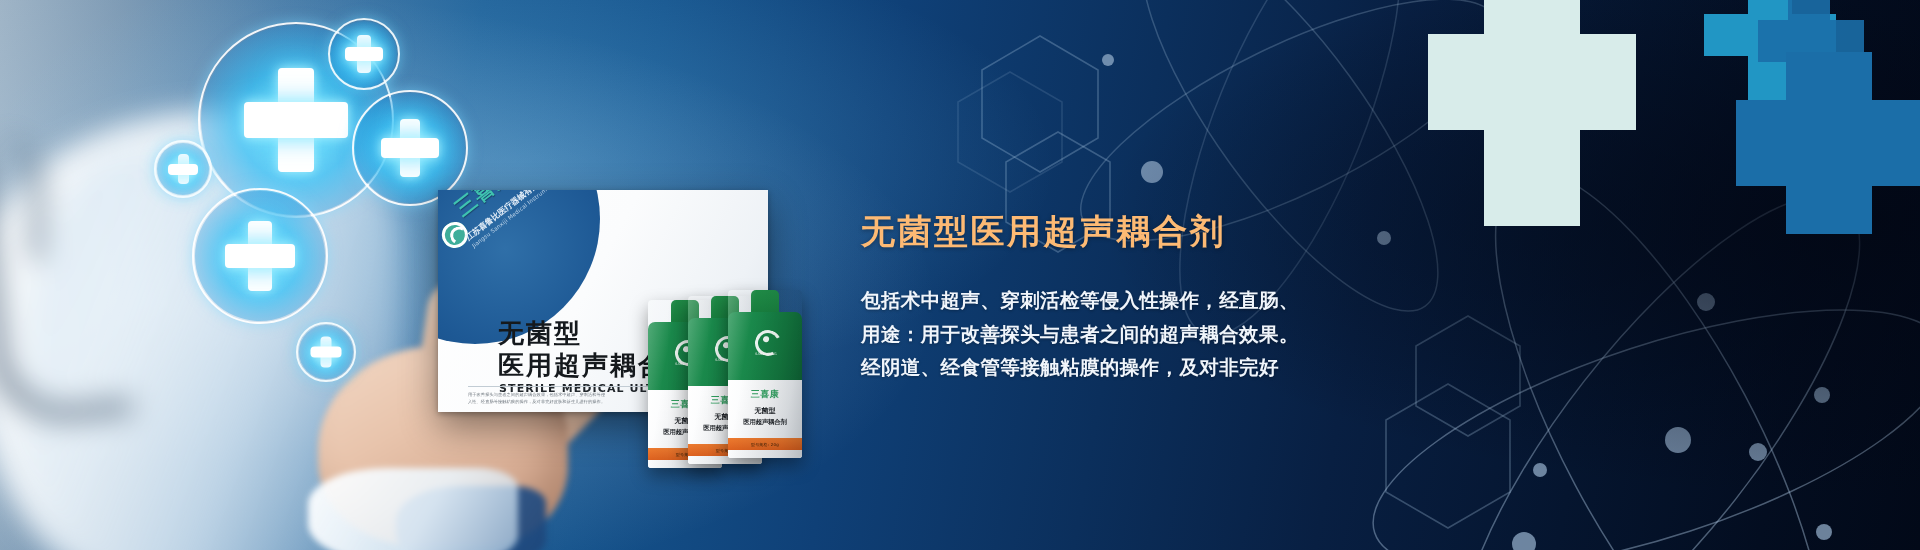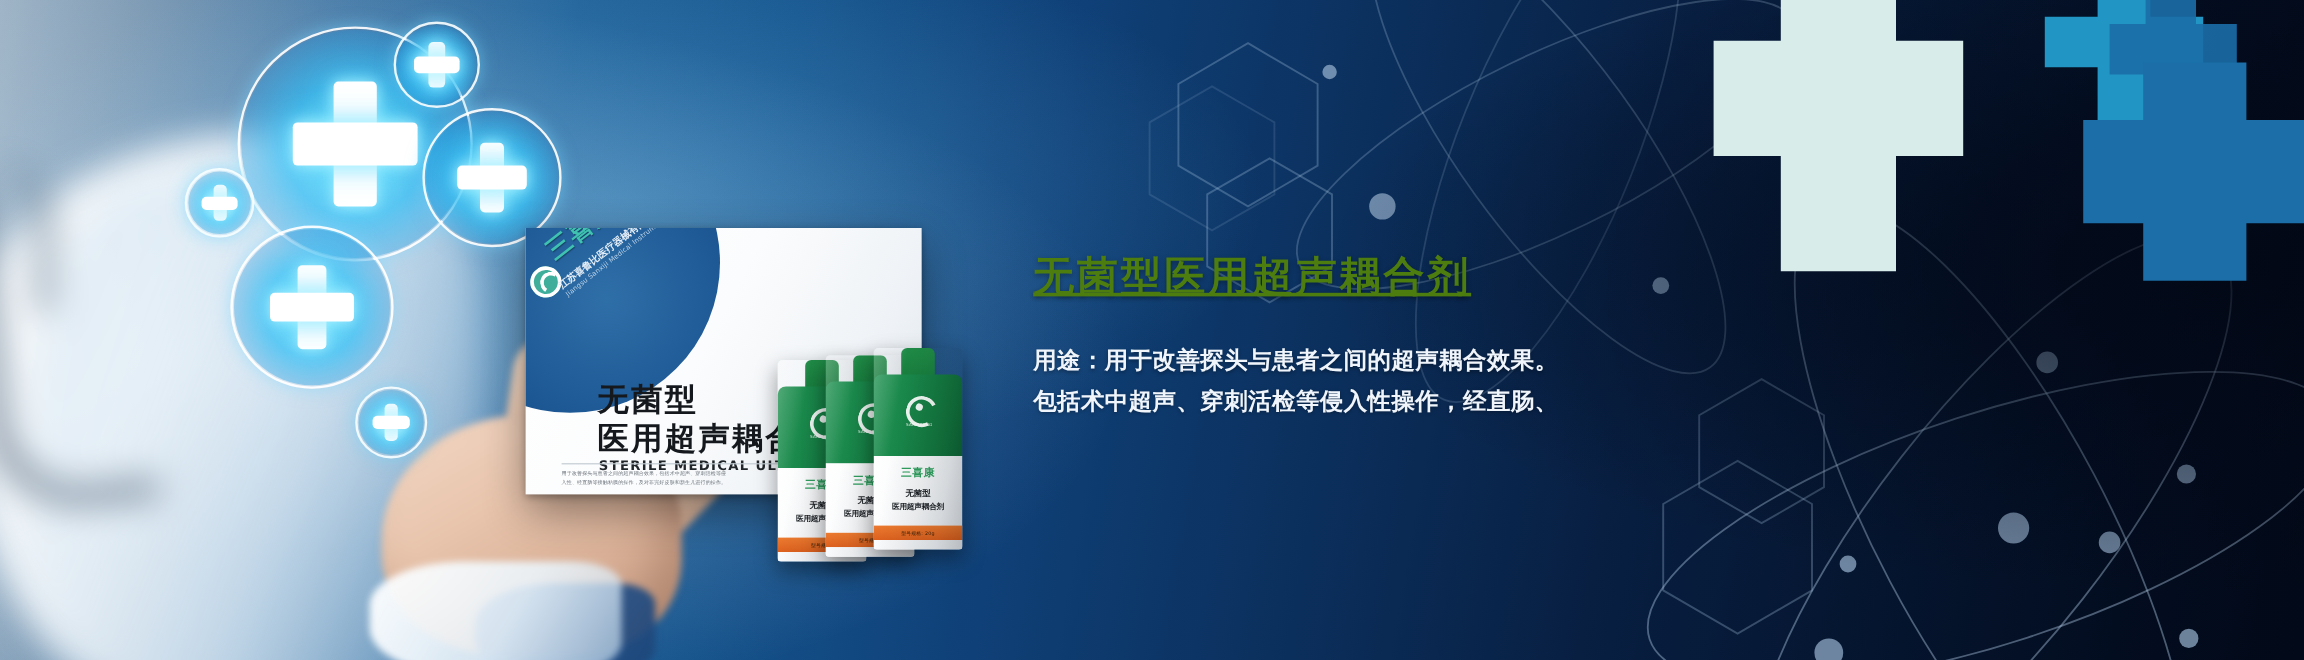--- a/index.html
+++ b/index.html
@@ -404,25 +404,24 @@
   
   .copy {
     position: absolute;
     left: 861px;
     top: 213px;
     width: 640px;
   }
   .headline {
     font-size: 34px;
     font-weight: 700;
-    color: #4d7c0f;
+    color: #fdba74;
     letter-spacing: 2.5px;
     line-height: 1.1;
     text-shadow: 0 1px 4px rgba(0,0,0,.35);
-    text-decoration: underline;
   }
   .body-copy {
     margin-top: 34px;
     font-size: 19.5px;
     font-weight: 600;
     color: #f0f5fb;
     line-height: 1.72;
     letter-spacing: .4px;
     text-shadow: 0 1px 3px rgba(0,0,0,.32);
   }
@@ -616,18 +615,19 @@
     <div class="orange">
       <span>型号规格: 20g</span>
     </div>
     <div class="footer"></div>
     <div class="sheen"></div>
   </div>
 
   <div class="copy">
     <div class="headline">无菌型医用超声耦合剂</div>
     <div class="body-copy">
+      <div>包括术中超声、穿刺活检等侵入性操作，经直肠、</div>
       <div>用途：用于改善探头与患者之间的超声耦合效果。</div>
-      <div>包括术中超声、穿刺活检等侵入性操作，经直肠、</div>
+      <div>经阴道、经食管等接触粘膜的操作，及对非完好</div>
     </div>
   </div>
 
 </div>
 
 </body></html>

